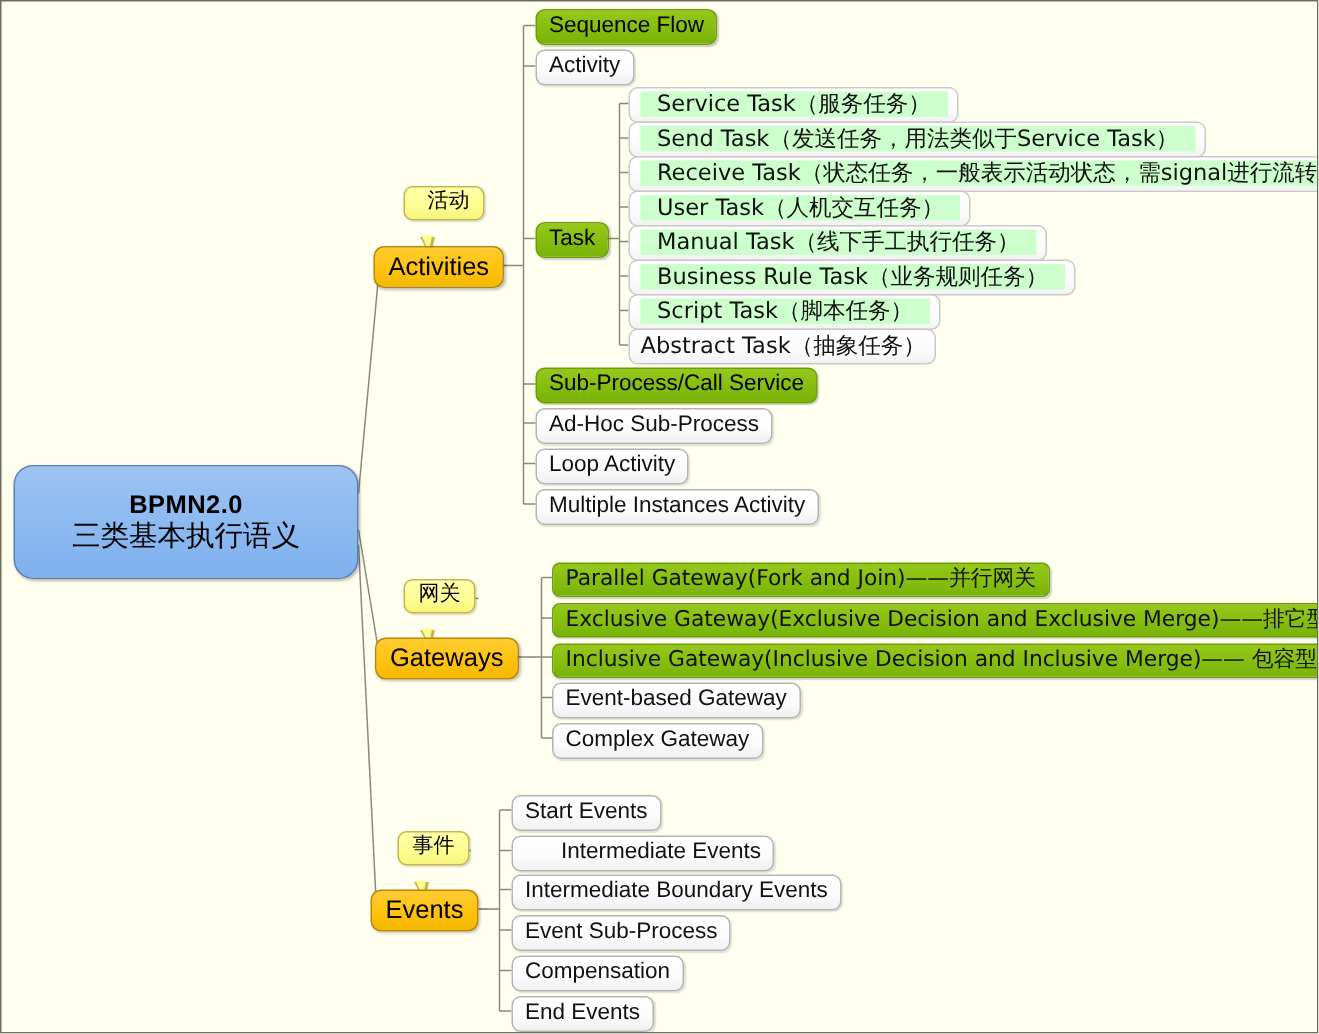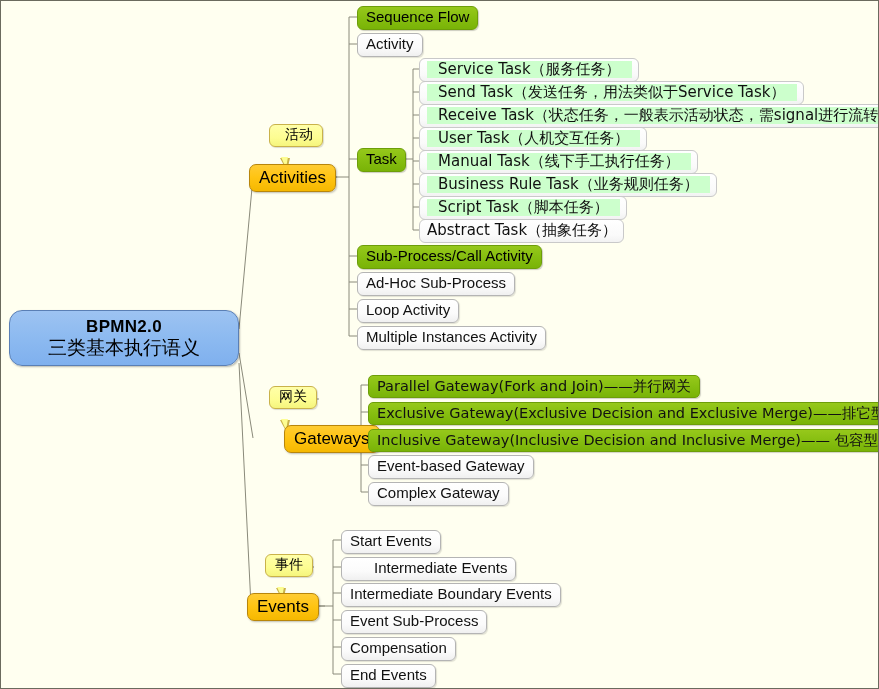--- a/index.html
+++ b/index.html
@@ -31,21 +31,21 @@
     box-sizing: border-box;
     white-space: nowrap;
     line-height: 1.12;
   }
 
   
   .root {
     left: 8px;
     top: 309px;
     width: 230px;
-    height: 56px;
+    height: 76px;
     border-radius: 13px;
     border: 1px solid #5a7fb5;
     background: linear-gradient(180deg,#9dc3f2 0%, #8bb9f0 55%, #7fb0ee 100%);
     box-shadow: 1px 1px 2px rgba(0,0,0,0.28);
     display: flex;
     flex-direction: column;
     align-items: center;
     justify-content: center;
     color: #000;
   }
@@ -287,38 +287,38 @@
     <span class="mk cjk">Business Rule Task（业务规则任务）</span>
   </div>
   <div class="node markerbox" style="left:418px; top:195px;">
     <span class="mk cjk">Script Task（脚本任务）</span>
   </div>
   <div class="node markerbox" style="left:418px; top:218px;">
     <span class="cjk">Abstract Task（抽象任务）</span>
   </div>
 
   <div class="node green" style="left:356px; top:244px;">
-    <span>Sub-Process/Call Activity</span>
+    <span>Sub-Process/Call Service</span>
   </div>
   <div class="node plain" style="left:356px; top:271px;">
     <span>Ad-Hoc Sub-Process</span>
   </div>
   <div class="node plain" style="left:356px; top:298px;">
     <span>Loop Activity</span>
   </div>
   <div class="node plain" style="left:356px; top:325px;">
     <span>Multiple Instances Activity</span>
   </div>
 
   <div class="node callout" style="left:268px; top:385px;">
     <span>网关</span>
     <span class="tail"></span>
   </div>
 
-  <div class="node lvl1" style="left:249px; top:424px;margin-left:34px;">
+  <div class="node lvl1" style="left:249px; top:424px;">
     <span>Gateways</span>
   </div>
 
   <div class="node greenbar" style="left:367px; top:374px;">
     <span class="cjk">Parallel Gateway(Fork and Join)——并行网关</span>
   </div>
   <div class="node greenbar" style="left:367px; top:401px;">
     <span class="cjk">Exclusive Gateway(Exclusive Decision and Exclusive Merge)——排它型网关</span>
   </div>
   <div class="node greenbar" style="left:367px; top:428px;">

